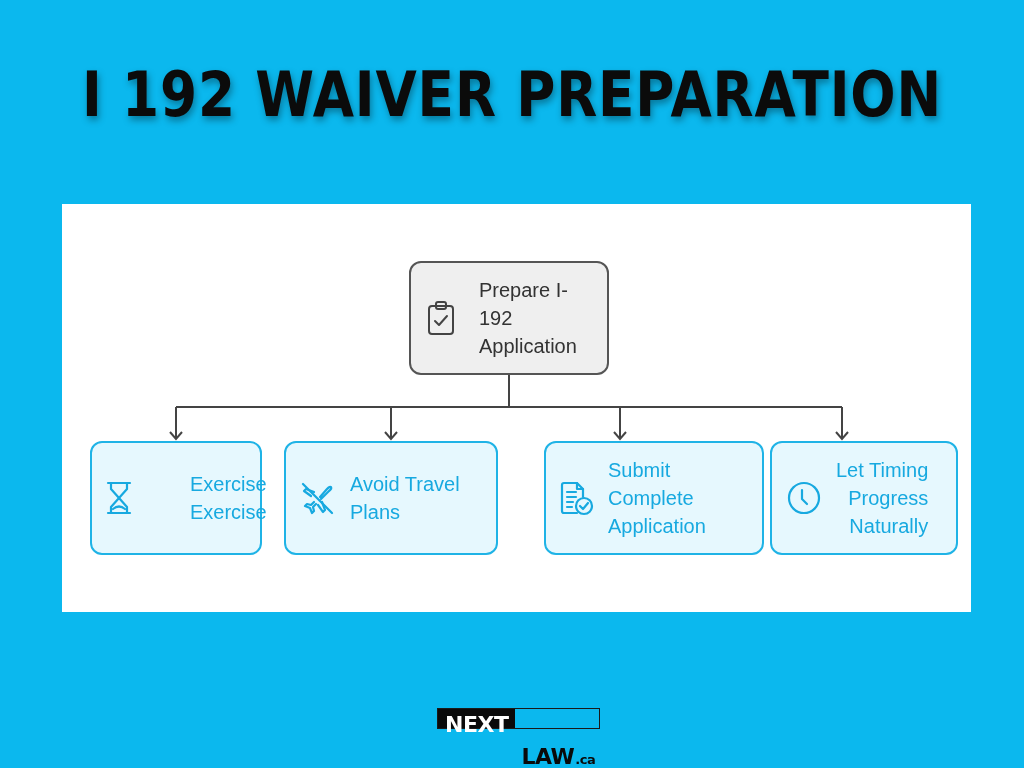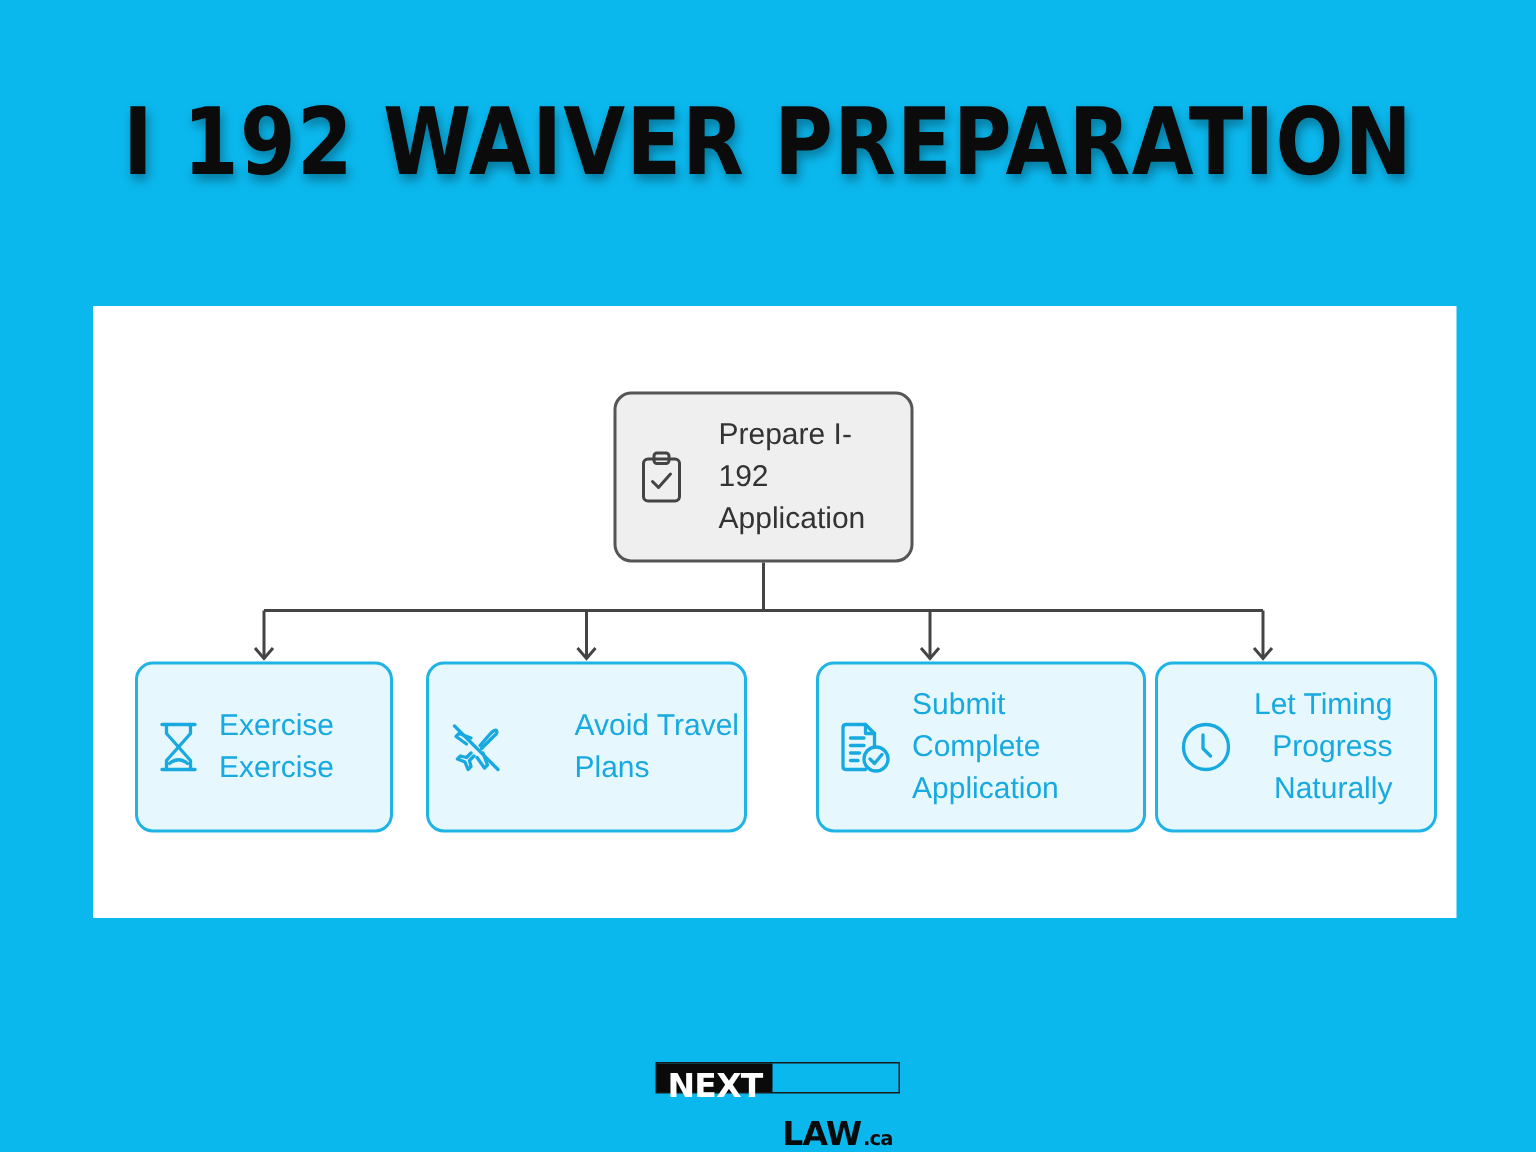--- a/index.html
+++ b/index.html
@@ -50,22 +50,22 @@
     top: 237px; height: 114px;
     background: #e6f8fe;
     border: 2px solid #1fb3e6;
     padding-left: 14px;
   }
   .child .label {
     font-size: 20px; line-height: 28px; color: #17a9e0;
     margin-left: 14px;
   }
   .icon { flex: 0 0 auto; display: flex; align-items: center; justify-content: center; }
-  .c1 { left: 28px;  width: 172px; }
-  .c2 { left: 222px; width: 214px; gap: 33px; }
+  .c1 { left: 28px;  width: 172px; gap: 44px; }
+  .c2 { left: 222px; width: 214px; }
   .c3 { left: 482px; width: 220px; }
   .c4 { left: 708px; width: 188px; text-align: right; }
 
   .logo {
     position: absolute; left: 437px; top: 708px;
     height: 21px; display: flex;
     border: 1px solid #1a1a1a;
   }
   .logo .next {
     background: #0a0a0a; color: #ffffff;

